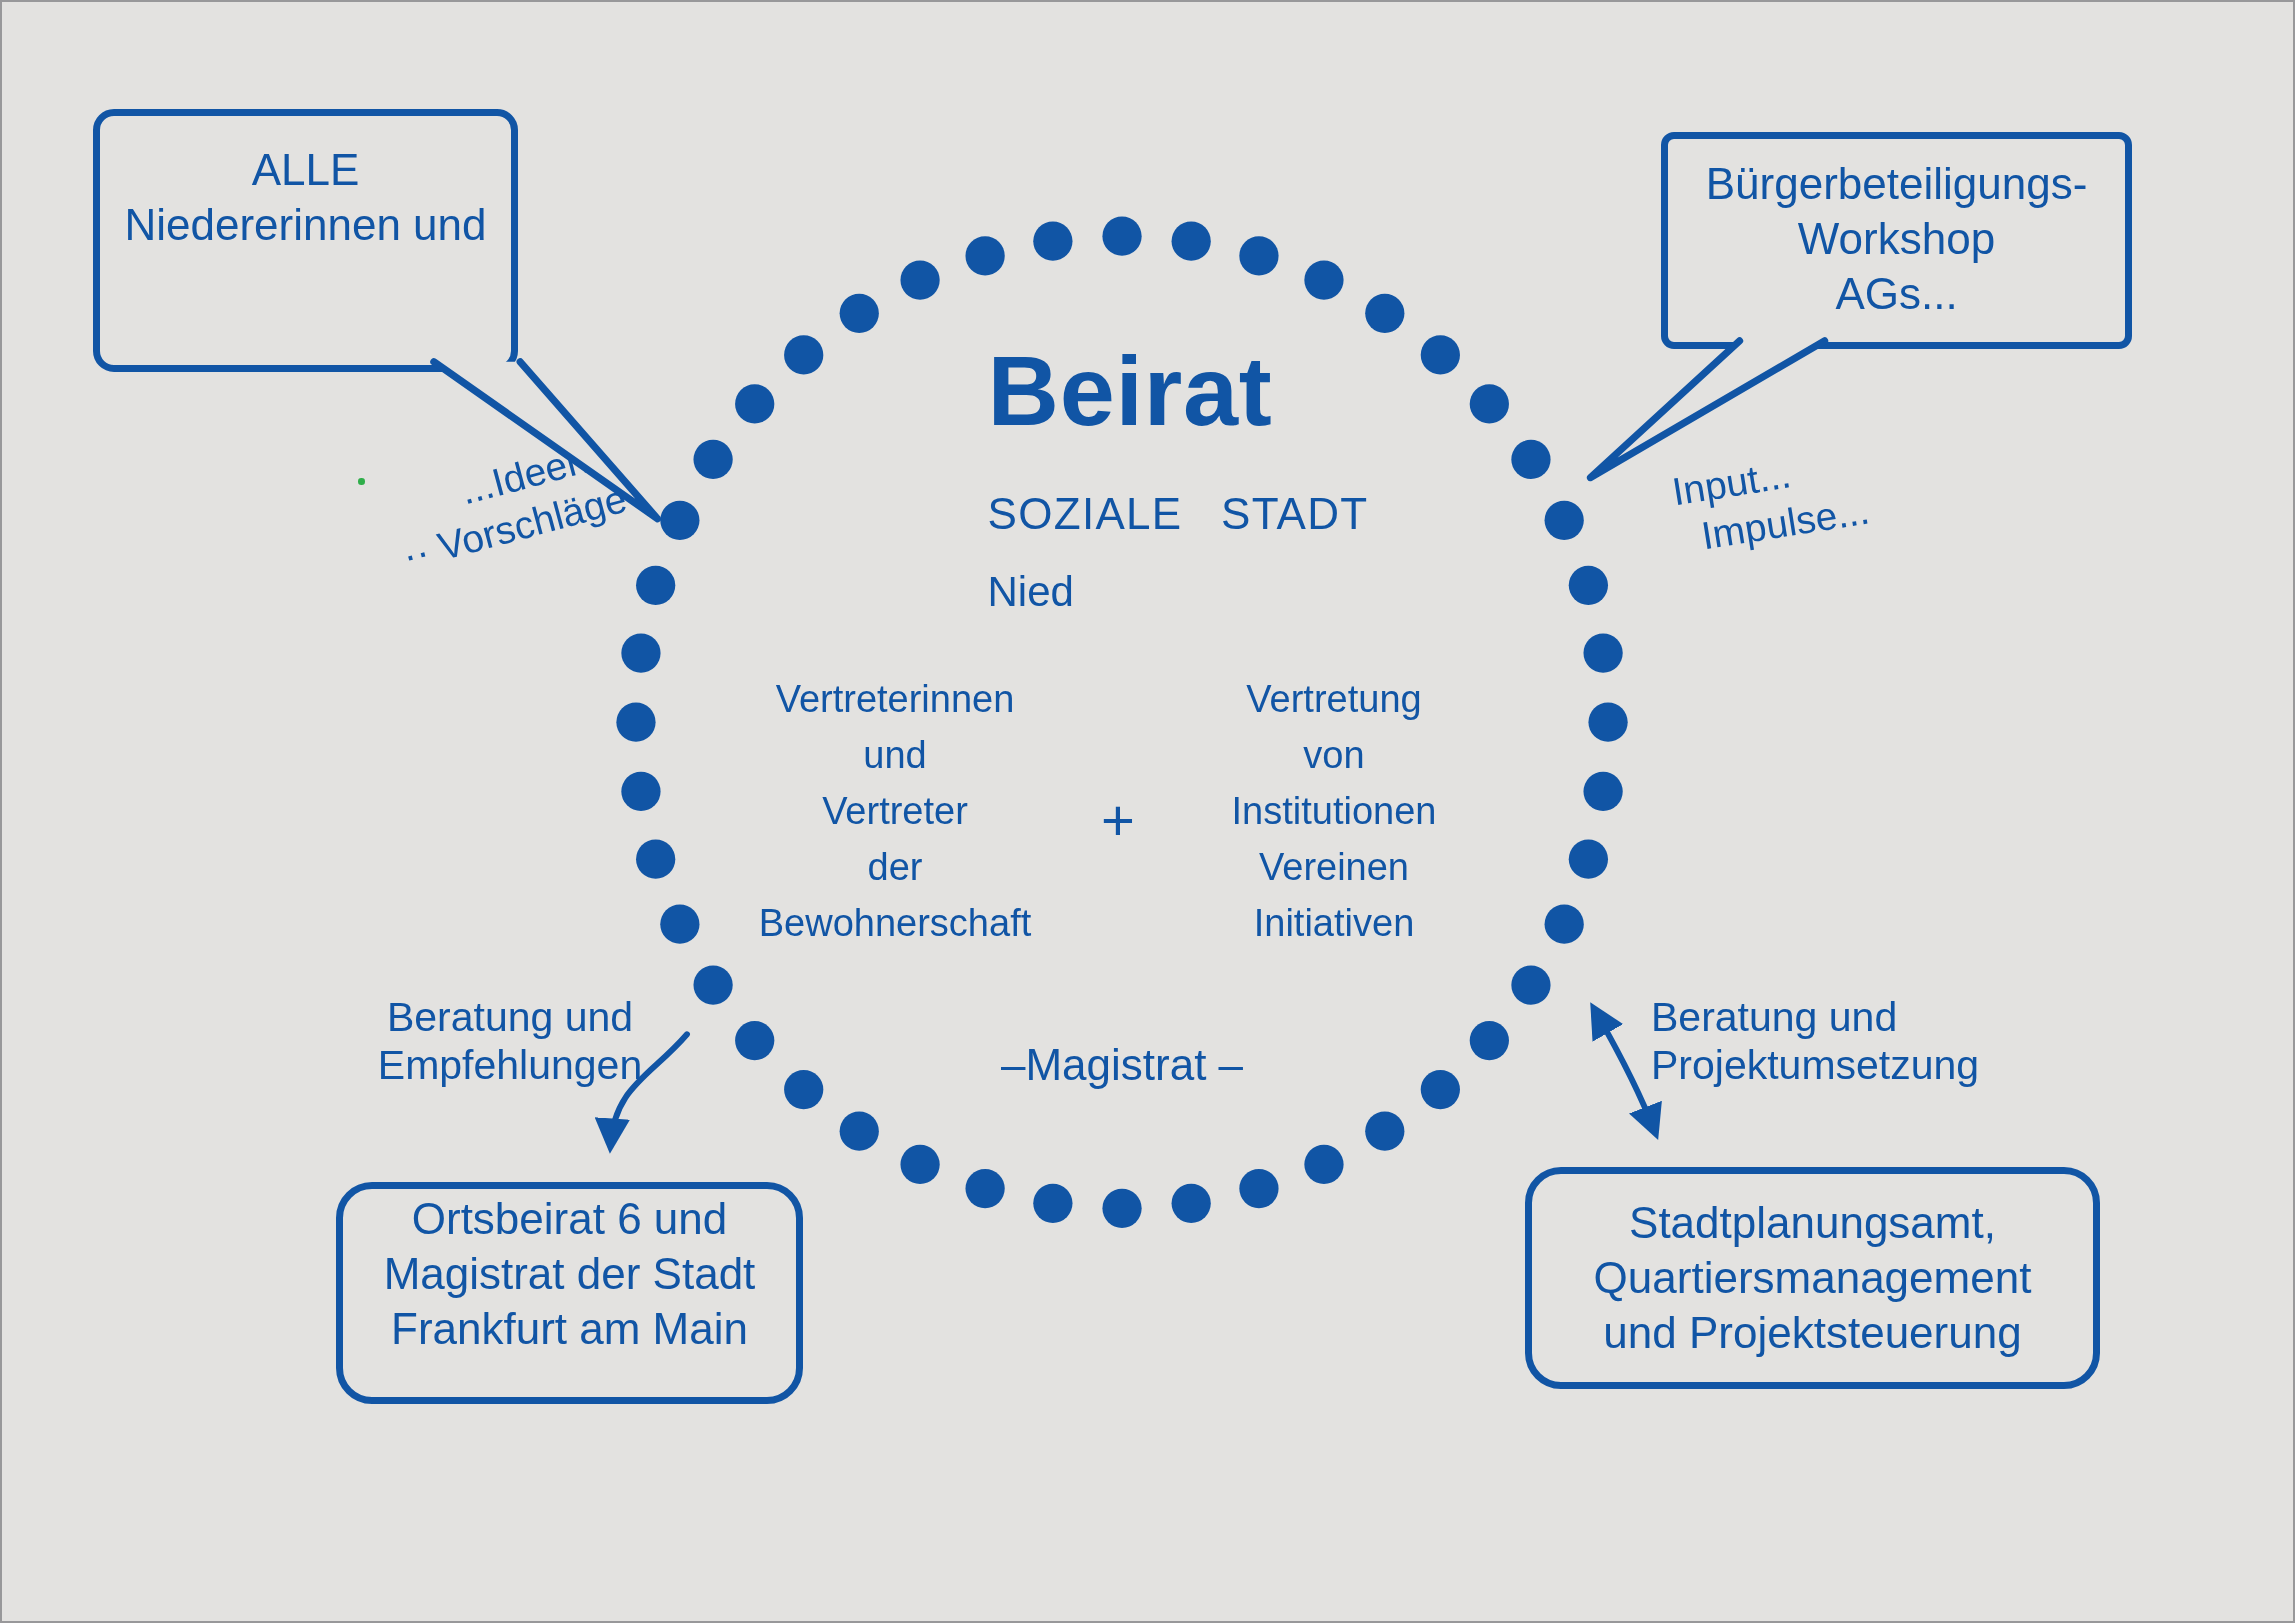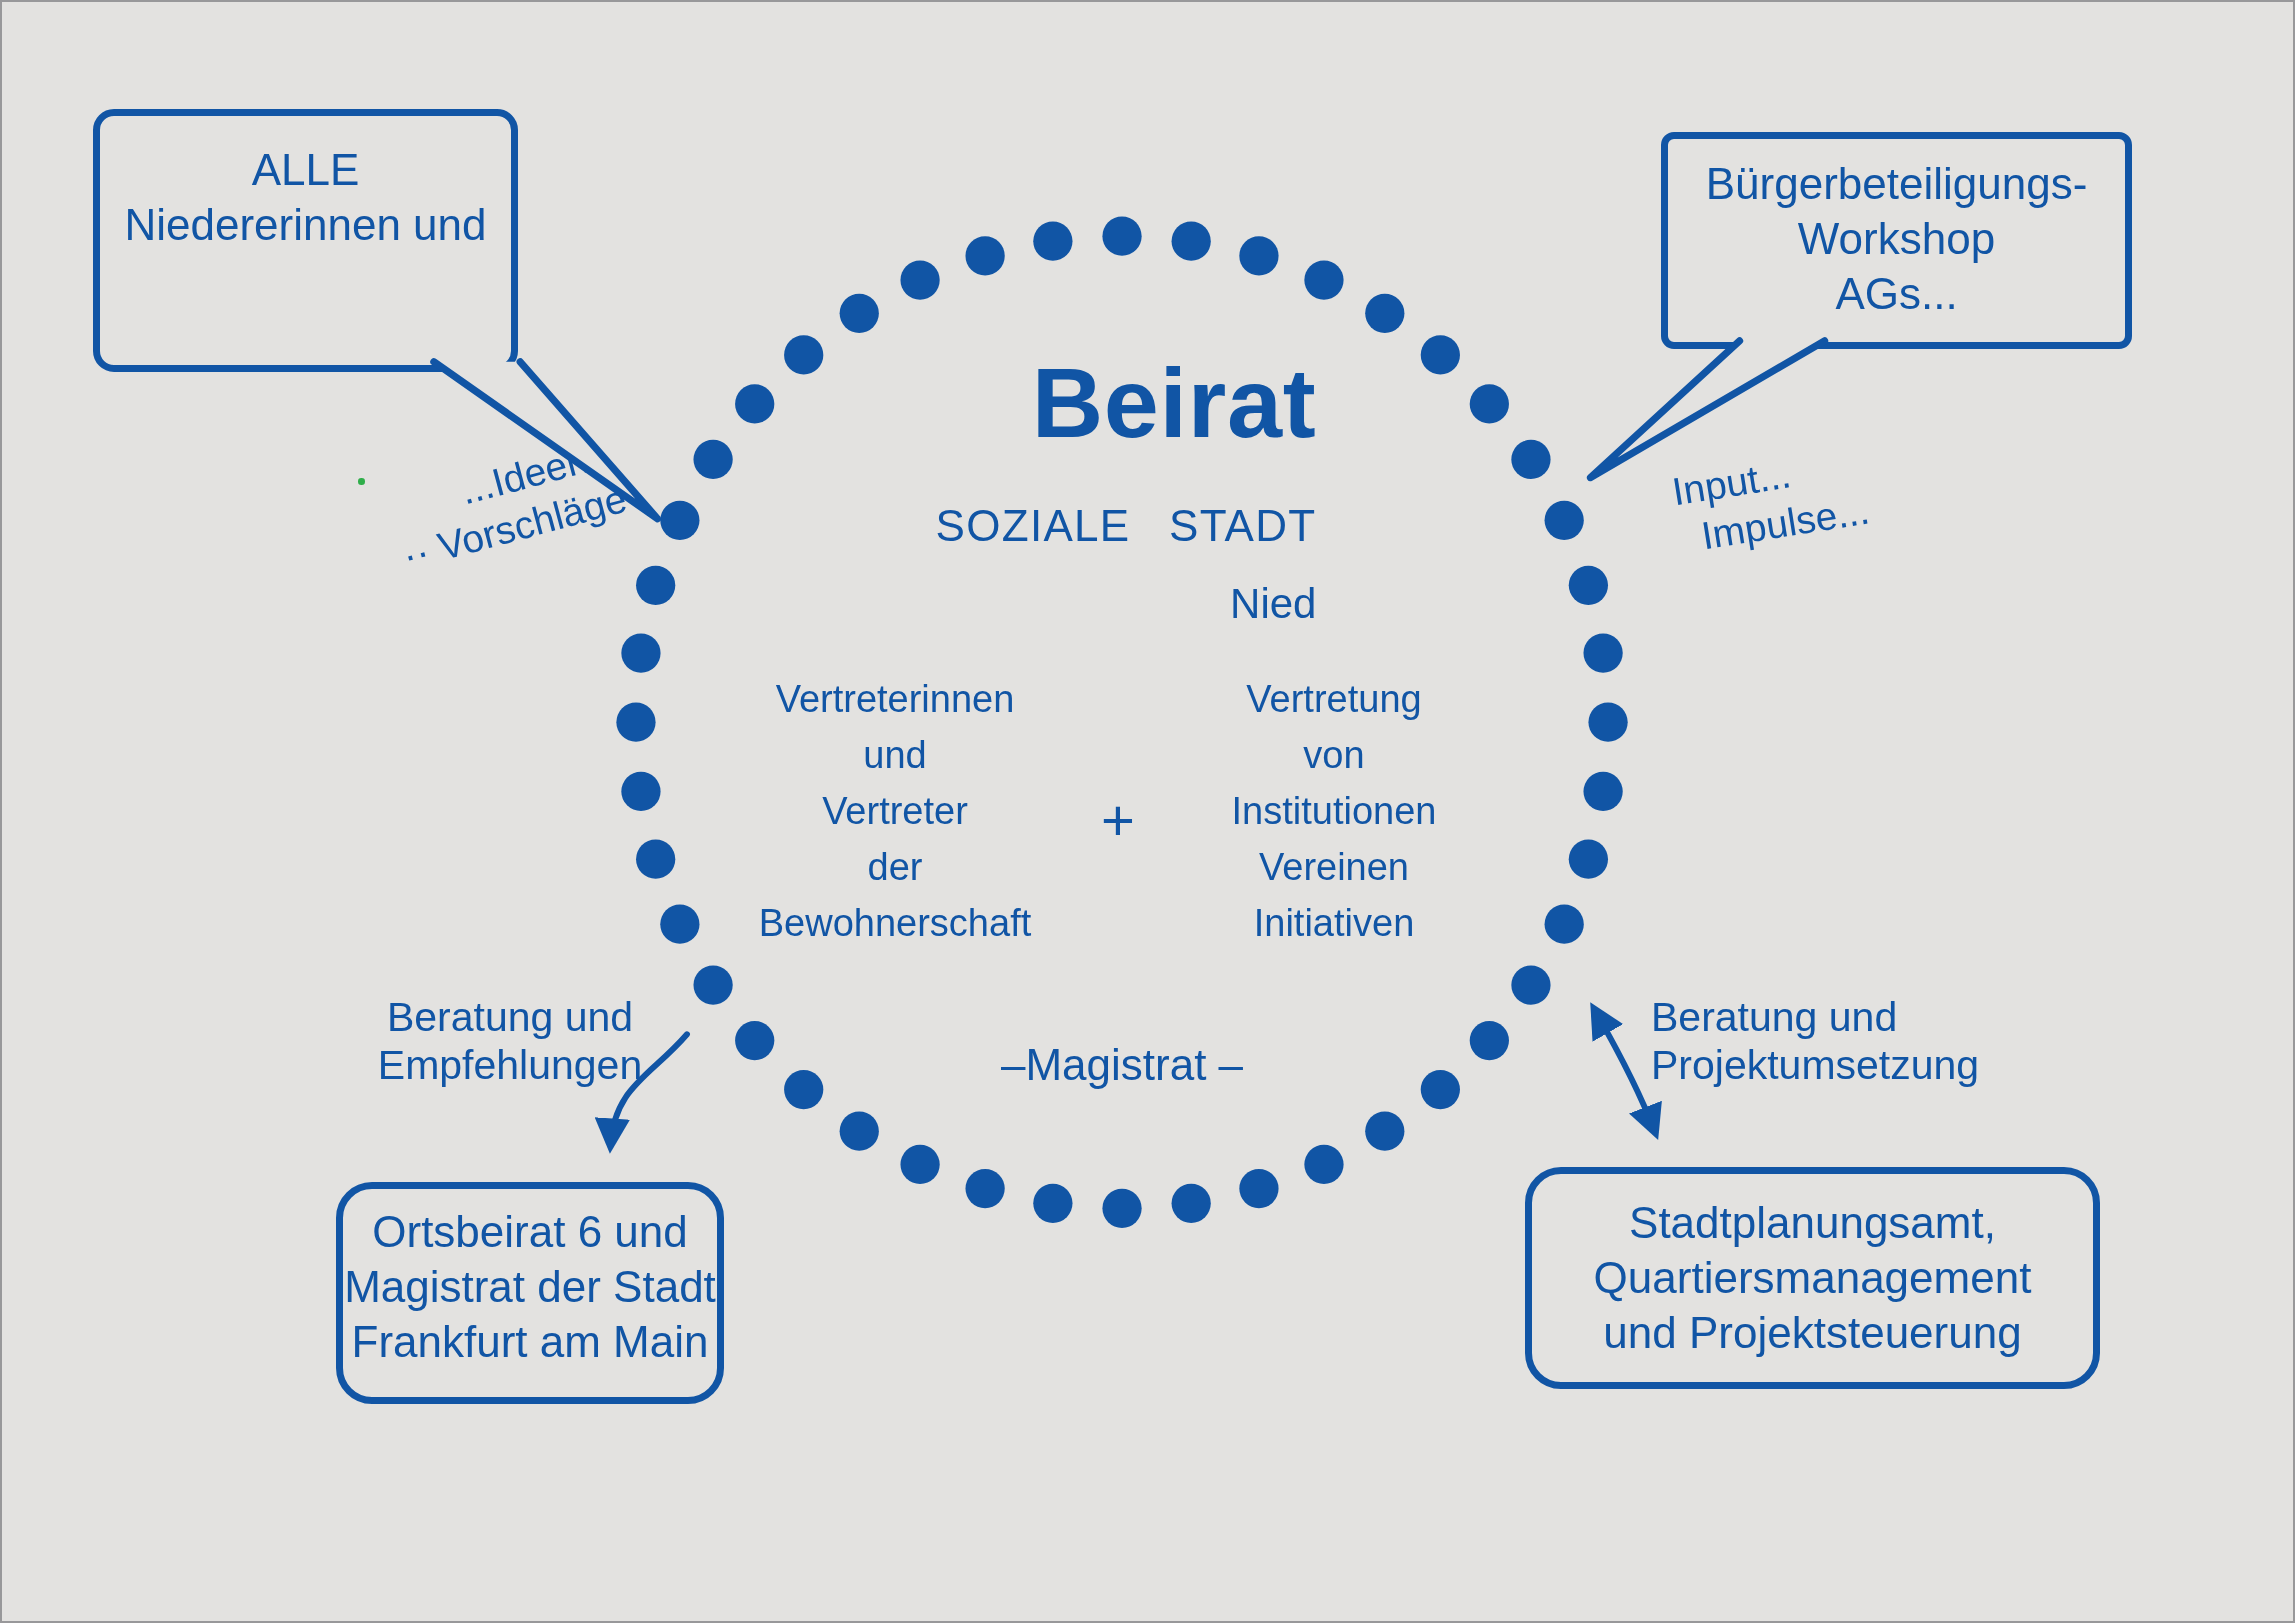--- a/index.html
+++ b/index.html
@@ -33,25 +33,25 @@
     background:var(--bg);
     box-sizing:border-box;
     text-align:center;
     font-size:44px;line-height:55px;
     z-index:1;
   }
   .bubble{border-radius:39px;}
   .box{border-radius:36px;}
   #bubble-top-left{left:91px;top:107px;width:425px;height:263px;padding-top:26px;border-radius:21px;}
   #bubble-top-right{left:1659px;top:130px;width:471px;height:217px;padding-top:17px;border-radius:13px;}
-  #box-bottom-left{left:334px;top:1180px;width:388px;height:222px;padding-top:15px;}
+  #box-bottom-left{left:334px;top:1180px;width:467px;height:222px;padding-top:2px;}
   #box-bottom-right{left:1523px;top:1165px;width:575px;height:222px;padding-top:21px;}
   
   .txt{position:absolute;z-index:2;}
-  #center-title{left:1124px;top:339px;transform:translateX(-50%);text-align:right;white-space:nowrap;margin-top:12px;}
+  #center-title{left:1176px;top:339px;transform:translateX(-50%);text-align:left;white-space:nowrap;}
   #center-title .t1{font-size:99px;font-weight:700;line-height:99px;letter-spacing:0.7px;}
   #center-title .t2{font-size:44px;line-height:62px;margin-top:43px;letter-spacing:1.3px;word-spacing:25px;}
   #center-title .t3{font-size:42px;line-height:62px;margin-top:15.7px;}
   .col{font-size:38px;line-height:56px;text-align:center;white-space:nowrap;}
   #col-left{left:893px;top:669px;transform:translateX(-50%);}
   #col-right{left:1332px;top:669px;transform:translateX(-50%);}
   #plus-sign{left:1116px;top:817px;transform:translate(-50%,-50%);font-size:58px;}
   #stimmrecht{left:1120px;top:1038px;transform:translateX(-50%);font-size:44px;white-space:nowrap;}
   
   .small-label{font-size:39px;line-height:48px;white-space:nowrap;}

